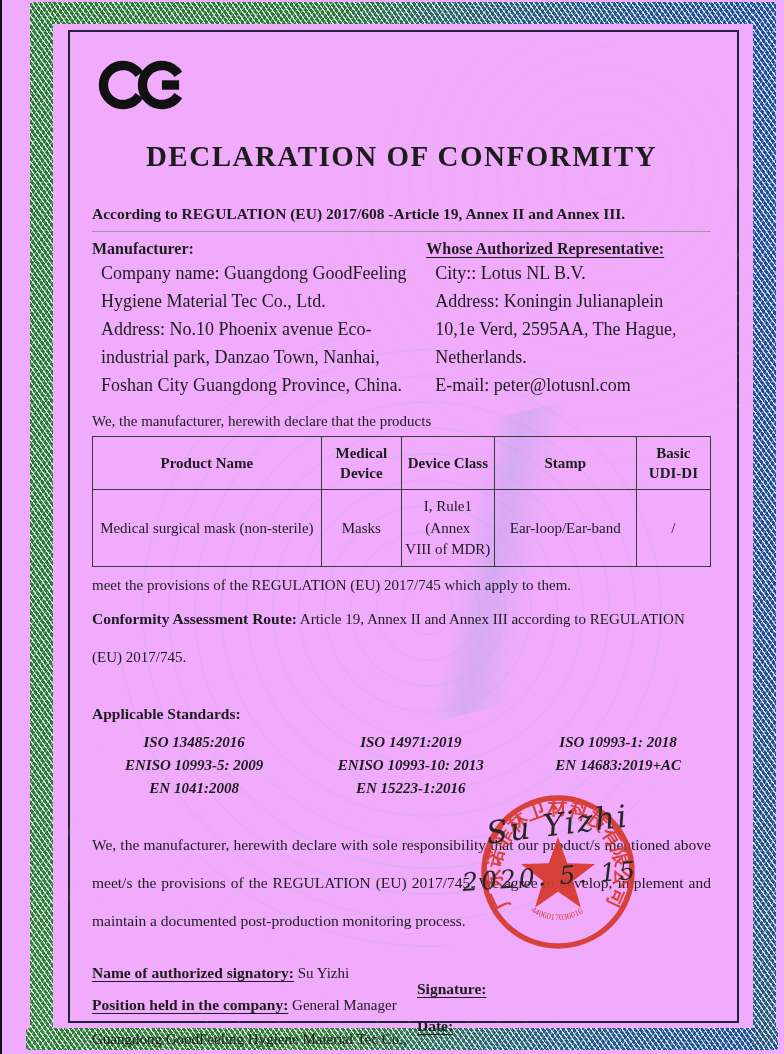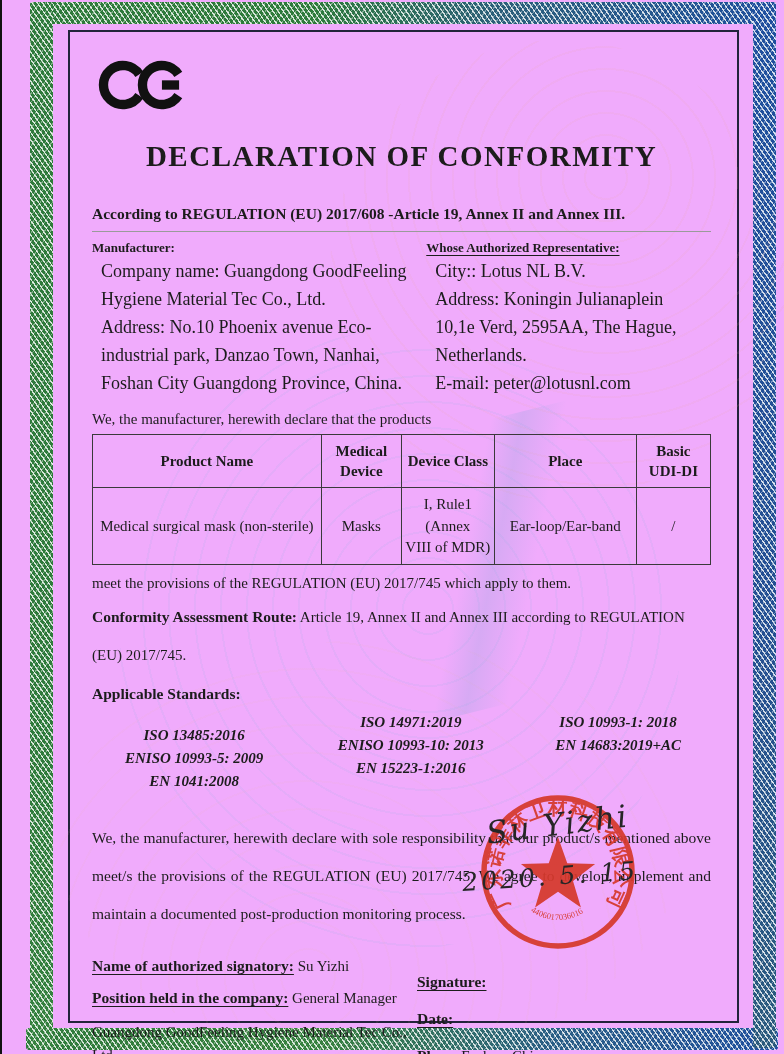--- a/index.html
+++ b/index.html
@@ -40,36 +40,36 @@
     background:linear-gradient(115deg, transparent 42%, rgba(125,165,215,.22) 48%, transparent 56%);
     transform:rotate(-14deg);}
   
   .content{position:absolute;left:70px;top:32px;width:663px;height:985px;padding:0 22px;box-sizing:border-box;}
   .ce{margin:24px 0 0 6px;display:block;}
   .doc-title{text-align:center;font-weight:bold;font-size:29px;letter-spacing:1.5px;margin:26px 0 0 0;}
   .reg-line{font-weight:bold;font-size:15.5px;margin-top:32px;padding-bottom:8px;border-bottom:1px solid #9a9a9a;}
   .two-col{display:flex;margin-top:4px;}
   .col-left{width:54%;}
   .col-right{width:46%;}
-  .sec-heading{font-weight:bold;font-size:13px;margin:4px 0 2px 0;}
+  .sec-heading{font-weight:bold;font-size:16px;margin:4px 0 2px 0;}
   .sec-heading.u{text-decoration:underline;text-underline-offset:3px;}
   .addr{font-size:18px;line-height:1.55;padding-left:9px;padding-right:14px;}
   .addr div{margin:0;}
   .intro-line{font-size:15px;margin-top:14px;}
   table.products{width:100%;border-collapse:collapse;margin-top:6px;font-size:15px;}
   table.products th, table.products td{border:1.5px solid #3a3a3a;text-align:center;vertical-align:middle;padding:4px 3px;}
   table.products th{font-weight:bold;font-size:15px;line-height:1.35;height:44px;}
   table.products td{height:68px;line-height:1.45;}
   .meet-line{font-size:15px;margin-top:10px;}
   .route{font-size:15px;line-height:2.5;margin-top:6px;}
   .route b{font-size:15.5px;}
-  .standards-heading{font-weight:bold;font-size:15.5px;margin-top:10px;}
+  .standards-heading{font-weight:bold;font-size:15.5px;margin-top:28px;}
   .standards{display:flex;margin-top:8px;font-style:italic;font-weight:bold;font-size:15px;}
   .standards .st-col{line-height:1.55;text-align:center;}
-  .st-col.c1{width:33%;margin-top:13px;}
+  .st-col.c1{width:33%;}
   .st-col.c2{width:37%;}
   .st-col.c3{width:30%;}
   .resp-par{font-size:15.5px;line-height:2.45;text-align:justify;margin-top:26px;}
   .sig-area{position:relative;margin-top:24px;font-size:15px;height:190px;}
   .sig-label{font-weight:bold;font-size:15.5px;text-decoration:underline;text-underline-offset:3px;}
   .sig-row{margin-bottom:14px;}
   .sig-company{line-height:1.5;margin-bottom:10px;}
   .sig-right{position:absolute;left:325px;top:16px;width:290px;}
   .sig-right .sig-row{margin-bottom:19px;}
   
@@ -136,21 +136,21 @@
           <col style="width:13%">
           <col style="width:15%">
           <col style="width:23%">
           <col style="width:12%">
       </colgroup>
       <thead>
         <tr>
           <th>Product Name</th>
           <th>Medical Device</th>
           <th>Device Class</th>
-          <th>Place</th>
+          <th>Stamp</th>
           <th>Basic UDI-DI</th>
         </tr>
       </thead>
       <tbody>
         <tr>
           <td>Medical surgical mask (non-sterile)</td>
           <td>Masks</td>
           <td>
             <div>I, Rule1</div>
             <div>(Annex</div>

